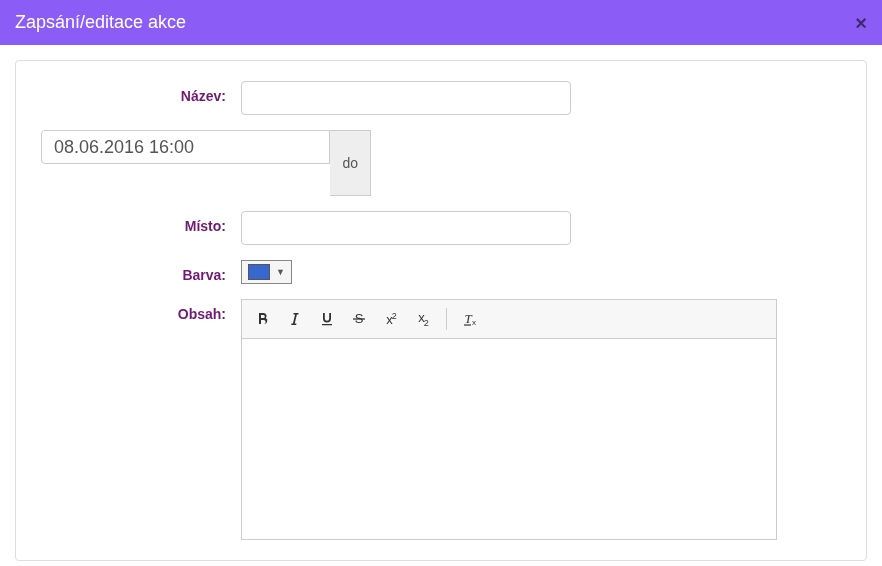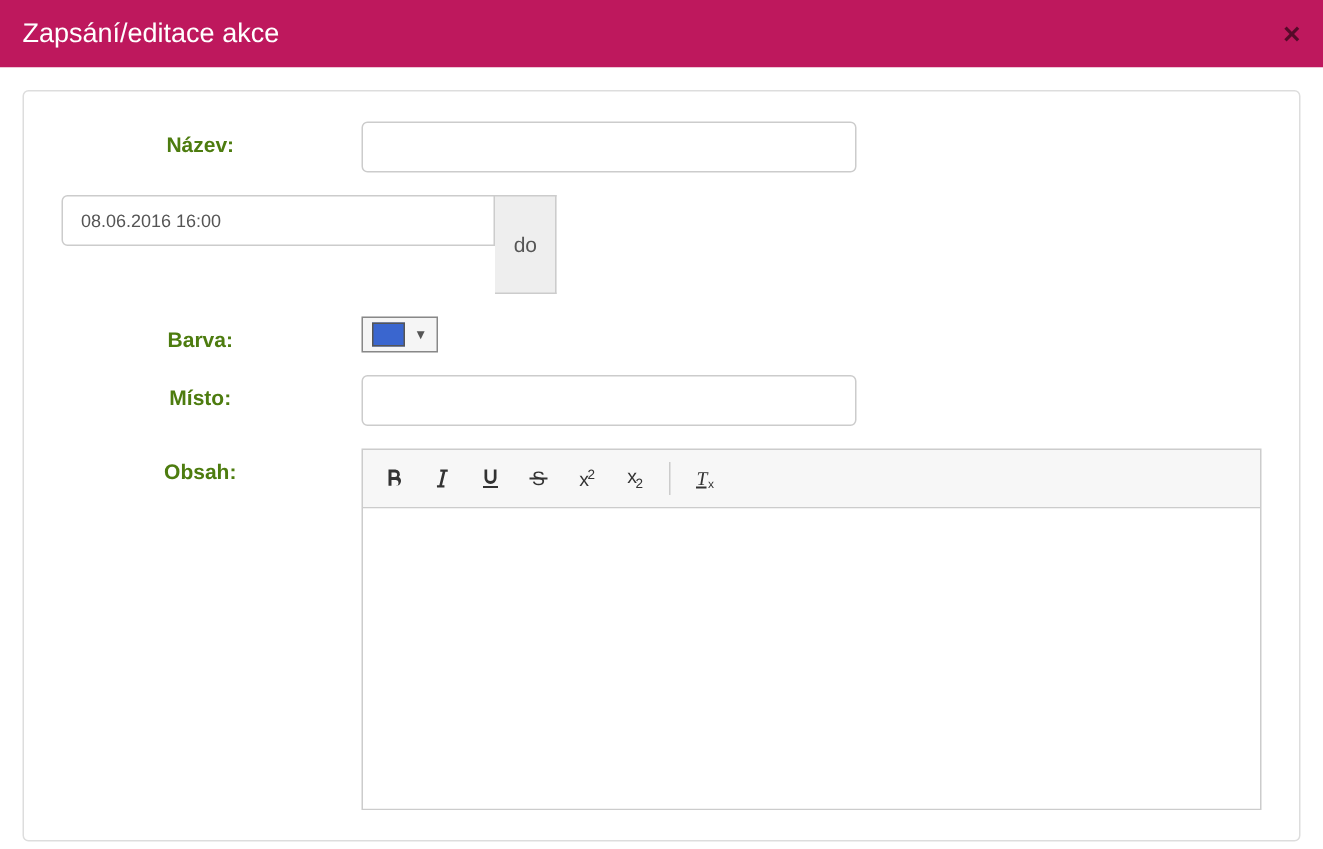--- a/index.html
+++ b/index.html
@@ -8,21 +8,21 @@
     font-family: "Helvetica Neue", Helvetica, Arial, sans-serif;
     font-size: 14px;
     color: #333;
     background: #fff;
   }
   .modal {
     width: 882px;
     background: #fff;
   }
   .modal-header {
-    background: #be185d;
+    background: #8b5cf6;
     color: #fff;
     padding: 12px 15px;
     display: flex;
     align-items: center;
     justify-content: space-between;
   }
   .modal-title {
     font-size: 18px;
     font-weight: 500;
   }
@@ -45,35 +45,35 @@
     background: #fff;
   }
   .form-row {
     display: flex;
     margin-bottom: 15px;
   }
   .form-row.last { margin-bottom: 0; }
   .form-label {
     width: 200px;
     flex: 0 0 200px;
-    text-align: center;
+    text-align: right;
     padding-right: 15px;
     padding-top: 7px;
     font-weight: 700;
-    color: #4d7c0f;
+    color: #701a75;
   }
   .form-control-wrap {
     flex: 1;
   }
   .form-control {
     display: block;
     width: 330px;
     height: 34px;
     padding: 6px 12px;
-    font-size: 12px;
+    font-size: 18px;
     line-height: 1.42857143;
     color: #555;
     background-color: #fff;
     border: 1px solid #ccc;
     border-radius: 4px;
   }
   .input-group {
     display: flex;
     width: 330px;
   }
@@ -114,21 +114,21 @@
     width: 22px;
     height: 16px;
     border: 1px solid #555;
   }
   .color-caret {
     font-size: 9px;
     color: #555;
   }
   .editor {
     border: 1px solid #ccc;
-    width: 600px;
+    width: 536px;
   }
   .editor-toolbar {
     background: #f7f7f7;
     border-bottom: 1px solid #ccc;
     display: flex;
     align-items: center;
     padding: 4px 6px;
     gap: 2px;
   }
   .tb-btn {
@@ -205,33 +205,33 @@
       <div class="form-row">
         <div class="form-control-wrap">
           <div class="input-group">
             <input type="text" class="form-control" value="08.06.2016 16:00" style="">
             <span class="input-group-addon">do</span>
           </div>
         </div>
       </div>
 
       <div class="form-row">
+        <div class="form-label">Místo:</div>
+        <div class="form-control-wrap">
+          <input type="text" class="form-control" value="" style="">
+        </div>
+      </div>
+
+      <div class="form-row">
         <div class="form-label">Barva:</div>
         <div class="form-control-wrap">
           <span class="color-picker">
             <span class="color-swatch" id="color-swatch" style="background: rgb(58, 102, 207);"></span>
             <span class="color-caret">▼</span>
           </span>
-        </div>
-      </div>
-
-      <div class="form-row">
-        <div class="form-label">Místo:</div>
-        <div class="form-control-wrap">
-          <input type="text" class="form-control" value="" style="">
         </div>
       </div>
 
       <div class="form-row last">
         <div class="form-label">Obsah:</div>
         <div class="form-control-wrap">
           <div class="editor">
             <div class="editor-toolbar">
 
               <span class="tb-btn" title="Bold">

